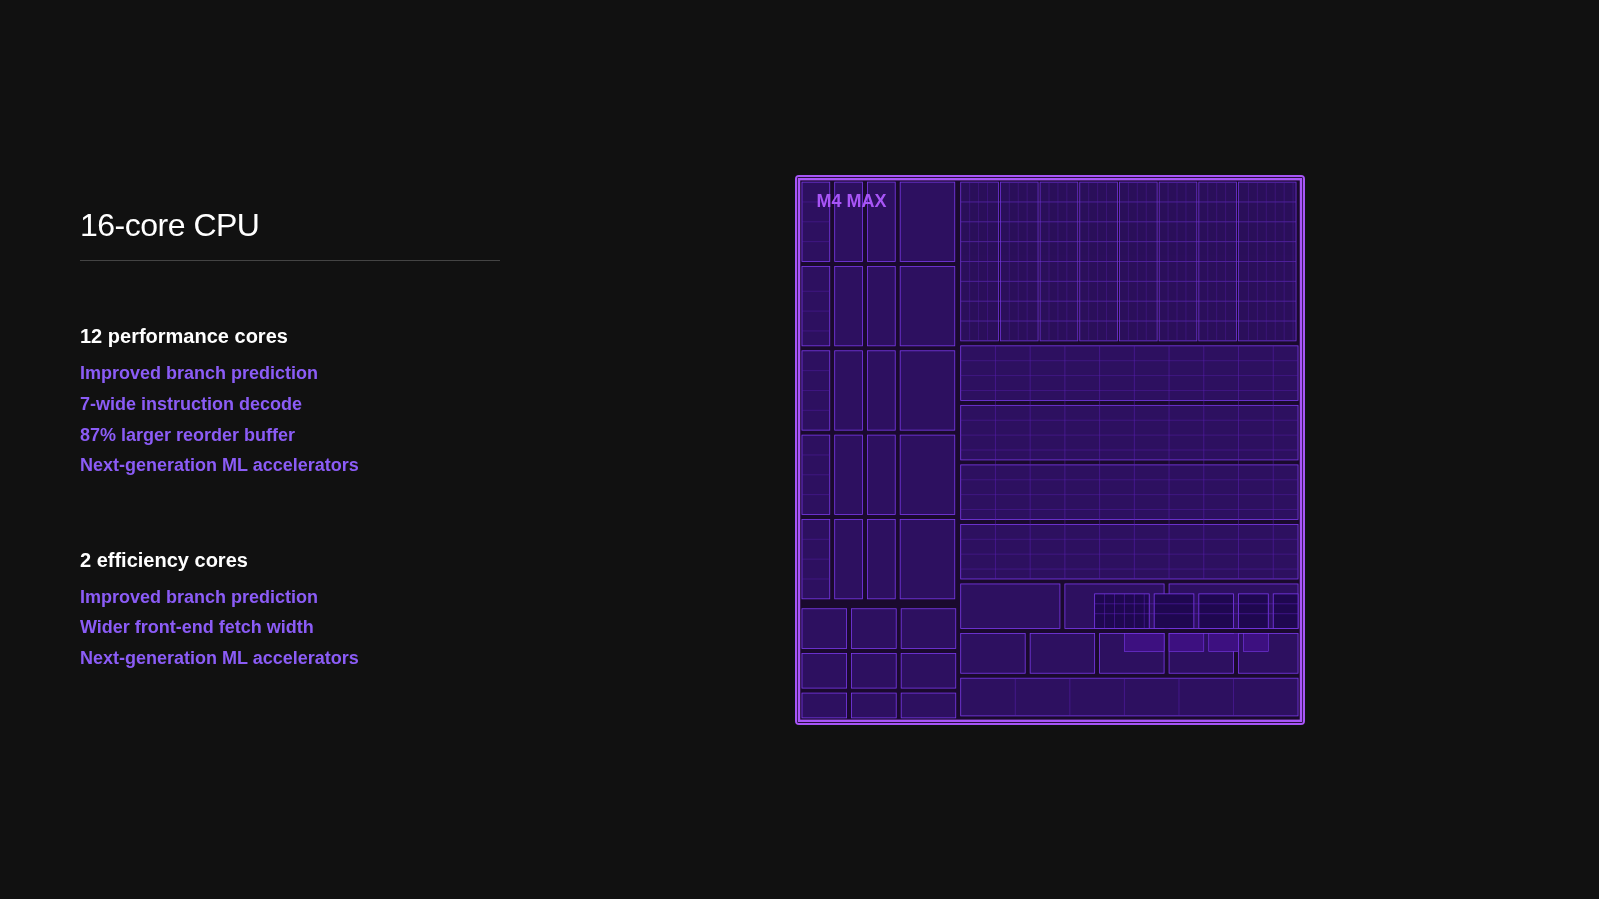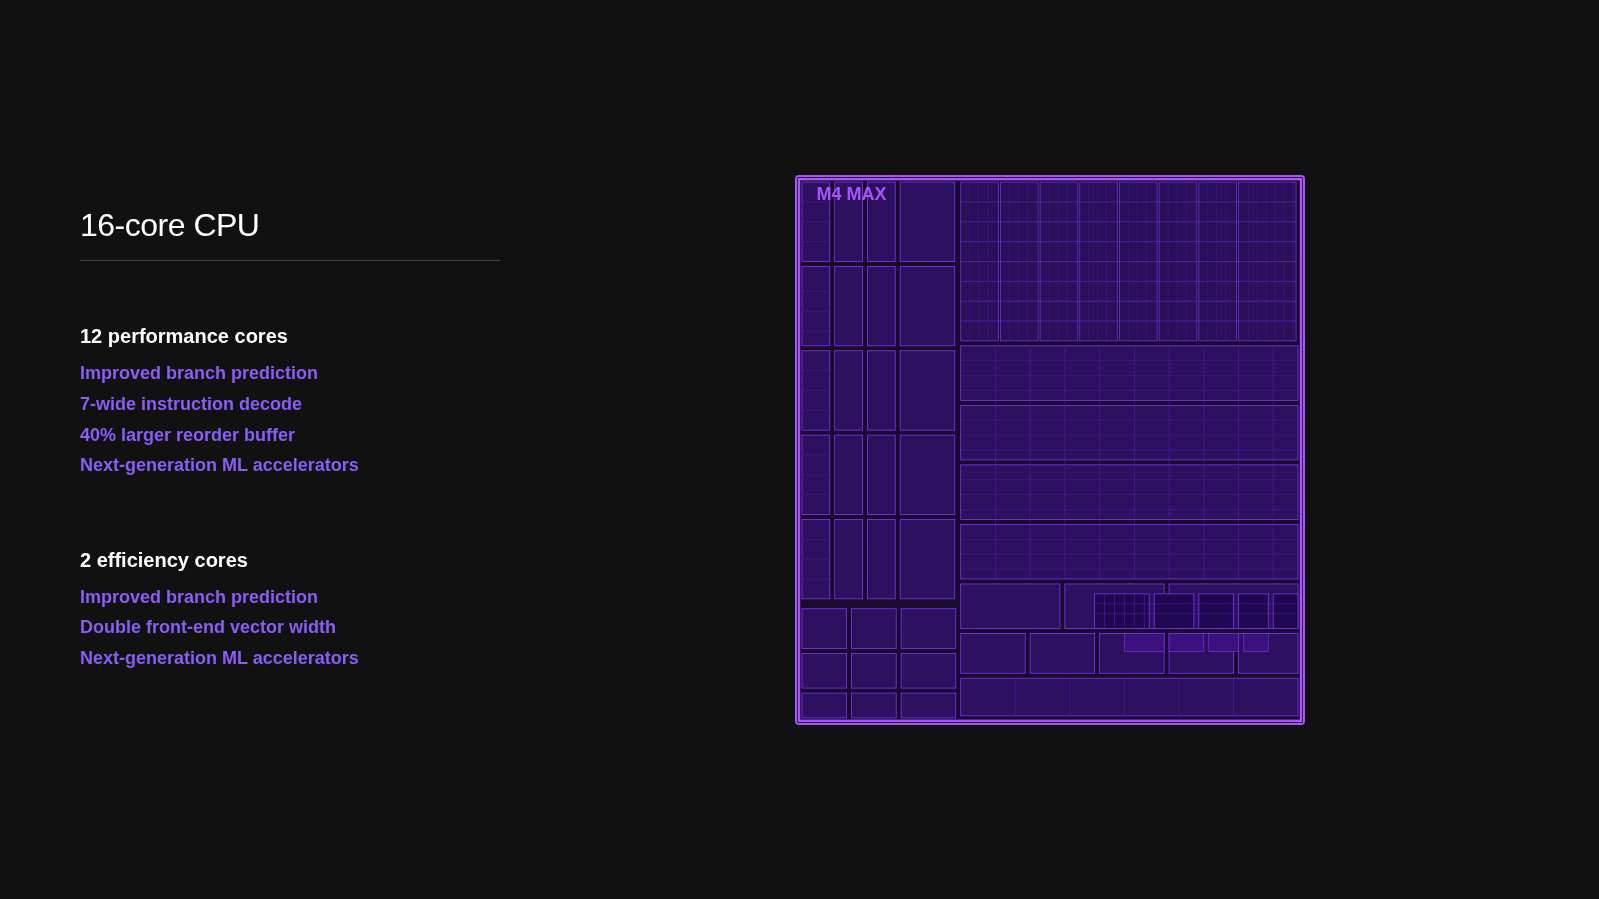--- a/index.html
+++ b/index.html
@@ -78,21 +78,21 @@
       height: 550px;
       border: 2.5px solid #a855f7;
       background-color: #1a0a2e;
       position: relative;
       border-radius: 4px;
       overflow: hidden;
     }
 
     .chip-label {
       position: absolute;
-      top: 7px;
+      top: 14px;
       left: 14px;
       display: flex;
       align-items: center;
       gap: 6px;
       color: #a855f7;
       font-size: 18px;
       font-weight: 600;
       z-index: 10;
     }
 
@@ -112,28 +112,28 @@
 
 <div class="content-wrapper">
   <div class="left-panel">
     <h1 class="cpu-title">16-core CPU</h1>
     <div class="divider"></div>
 
     <div class="section">
       <div class="section-heading">12 performance cores</div>
       <div class="section-item">Improved branch prediction</div>
       <div class="section-item">7-wide instruction decode</div>
-      <div class="section-item">40% larger reorder buffer</div>
+      <div class="section-item">87% larger reorder buffer</div>
       <div class="section-item">Next-generation ML accelerators</div>
     </div>
 
     <div class="section">
       <div class="section-heading">2 efficiency cores</div>
       <div class="section-item">Improved branch prediction</div>
-      <div class="section-item">Double front-end vector width</div>
+      <div class="section-item">Wider front-end fetch width</div>
       <div class="section-item">Next-generation ML accelerators</div>
     </div>
   </div>
 
   <div class="right-panel">
     <div class="chip-diagram">
       <div class="chip-label">
         <span class="apple-logo"></span>
         <span>M4 MAX</span>
       </div>

